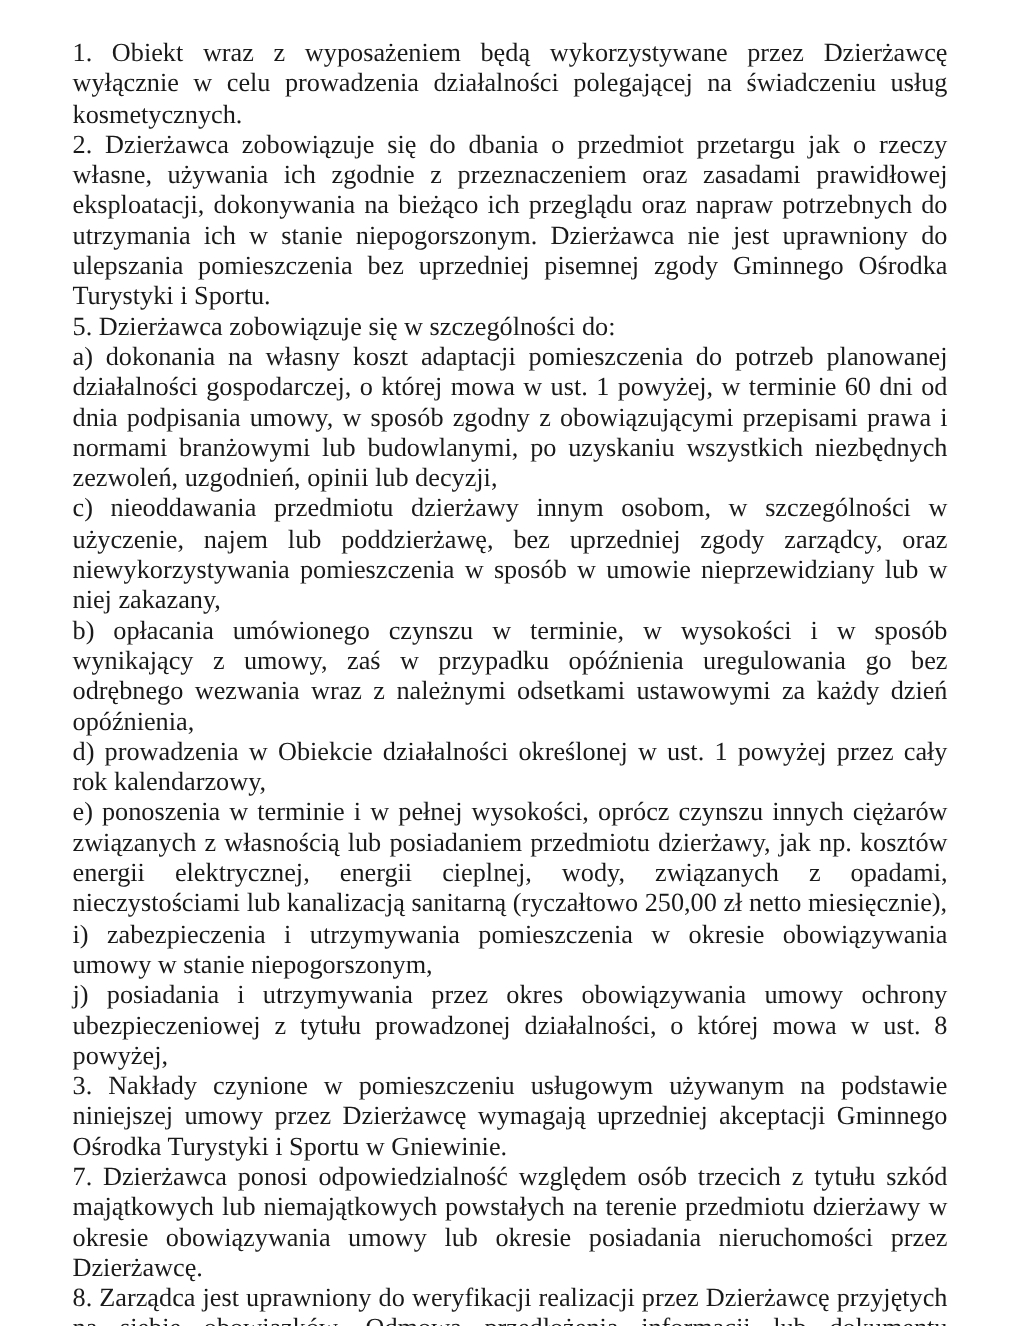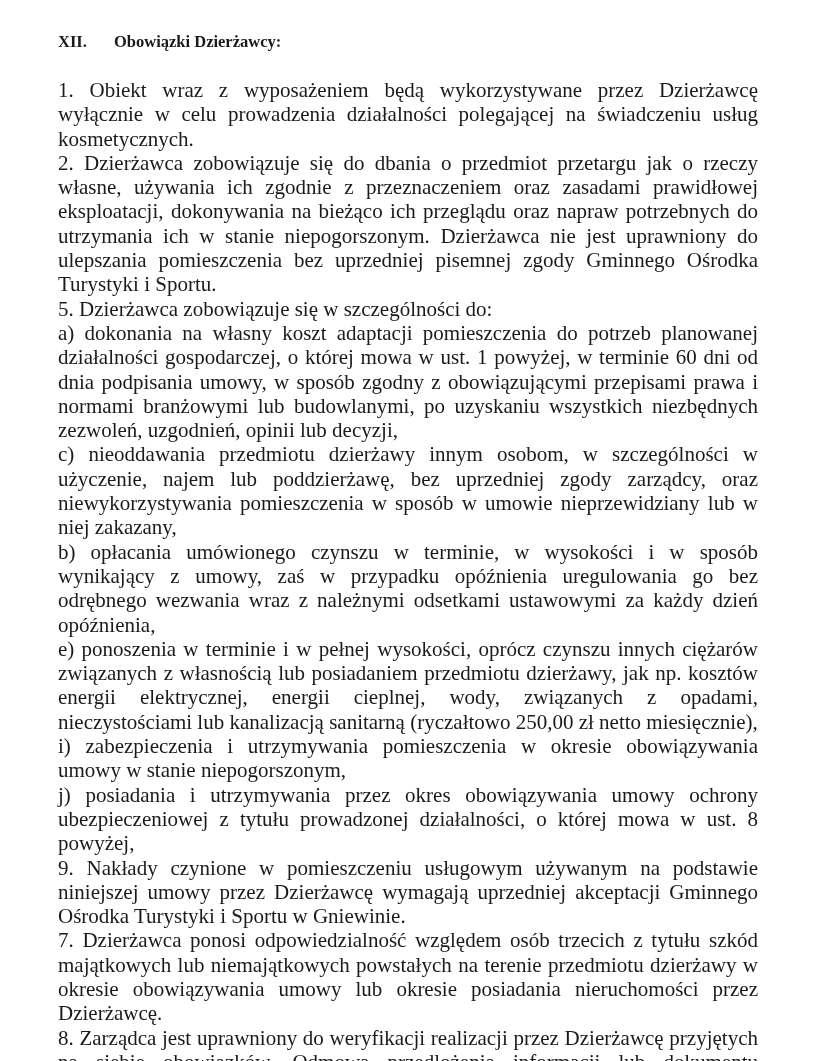--- a/index.html
+++ b/index.html
@@ -37,30 +37,27 @@
     line-height: 24.3px;
     margin: 0;
     text-align: justify;
     text-align-last: left;
   }
 </style>
 </head>
 <body>
 
 <div class="page">
-  <h2 class="heading">
-    <span class="num">XII.</span>
-    <span>Obowiązki Dzierżawcy:</span>
-  </h2>
 
   <p class="para">1. Obiekt wraz z wyposażeniem będą wykorzystywane przez Dzierżawcę wyłącznie w celu prowadzenia działalności polegającej na świadczeniu usług kosmetycznych.</p>
   <p class="para">2. Dzierżawca zobowiązuje się do dbania o przedmiot przetargu jak o rzeczy własne, używania ich zgodnie z przeznaczeniem oraz zasadami prawidłowej eksploatacji, dokonywania na bieżąco ich przeglądu oraz napraw potrzebnych do utrzymania ich w stanie niepogorszonym. Dzierżawca nie jest uprawniony do ulepszania pomieszczenia bez uprzedniej pisemnej zgody Gminnego Ośrodka Turystyki i Sportu.</p>
   <p class="para">5. Dzierżawca zobowiązuje się w szczególności do:</p>
   <p class="para">a) dokonania na własny koszt adaptacji pomieszczenia do potrzeb planowanej działalności gospodarczej, o której mowa w ust. 1 powyżej, w terminie 60 dni od dnia podpisania umowy, w sposób zgodny z obowiązującymi przepisami prawa i normami branżowymi lub budowlanymi, po uzyskaniu wszystkich niezbędnych zezwoleń, uzgodnień, opinii lub decyzji,</p>
   <p class="para">c) nieoddawania przedmiotu dzierżawy innym osobom, w szczególności w użyczenie, najem lub poddzierżawę, bez uprzedniej zgody zarządcy, oraz niewykorzystywania pomieszczenia w sposób w umowie nieprzewidziany lub w niej zakazany,</p>
   <p class="para">b) opłacania umówionego czynszu w terminie, w wysokości i w sposób wynikający z umowy, zaś w przypadku opóźnienia uregulowania go bez odrębnego wezwania wraz z należnymi odsetkami ustawowymi za każdy dzień opóźnienia,</p>
+  <p class="para">d) prowadzenia w Obiekcie działalności określonej w ust. 1 powyżej przez cały rok kalendarzowy,</p>
   <p class="para">e) ponoszenia w terminie i w pełnej wysokości, oprócz czynszu innych ciężarów związanych z własnością lub posiadaniem przedmiotu dzierżawy, jak np. kosztów energii elektrycznej, energii cieplnej, wody, związanych z opadami, nieczystościami lub kanalizacją sanitarną (ryczałtowo 250,00 zł netto miesięcznie),</p>
   <p class="para">i) zabezpieczenia i utrzymywania pomieszczenia w okresie obowiązywania umowy w stanie niepogorszonym,</p>
   <p class="para">j) posiadania i utrzymywania przez okres obowiązywania umowy ochrony ubezpieczeniowej z tytułu prowadzonej działalności, o której mowa w ust. 8 powyżej,</p>
-  <p class="para">9. Nakłady czynione w pomieszczeniu usługowym używanym na podstawie niniejszej umowy przez Dzierżawcę wymagają uprzedniej akceptacji Gminnego Ośrodka Turystyki i Sportu w Gniewinie.</p>
+  <p class="para">3. Nakłady czynione w pomieszczeniu usługowym używanym na podstawie niniejszej umowy przez Dzierżawcę wymagają uprzedniej akceptacji Gminnego Ośrodka Turystyki i Sportu w Gniewinie.</p>
   <p class="para">7. Dzierżawca ponosi odpowiedzialność względem osób trzecich z tytułu szkód majątkowych lub niemajątkowych powstałych na terenie przedmiotu dzierżawy w okresie obowiązywania umowy lub okresie posiadania nieruchomości przez Dzierżawcę.</p>
   <p class="para">8. Zarządca jest uprawniony do weryfikacji realizacji przez Dzierżawcę przyjętych na siebie obowiązków. Odmowa przedłożenia informacji lub dokumentu potwierdzającego realizację obowiązku lub nieprzedłożenie ich w zakreślonym przez zarządcę w terminie, nie krótszym niż 7 (siedem) dni, poczytuje się za niewykonanie obowiązku przez Dzierżawcę. Kontrola realizacji postanowień umowy może zostać dokonana przez zarządcę także poprzez przeprowadzenie oględzin nieruchomości. O terminie oględzin zarządca uprzedzi  Dzierżawcę na 3 dni przed ich rozpoczęciem.</p>
 </div>
 
 </body></html>

